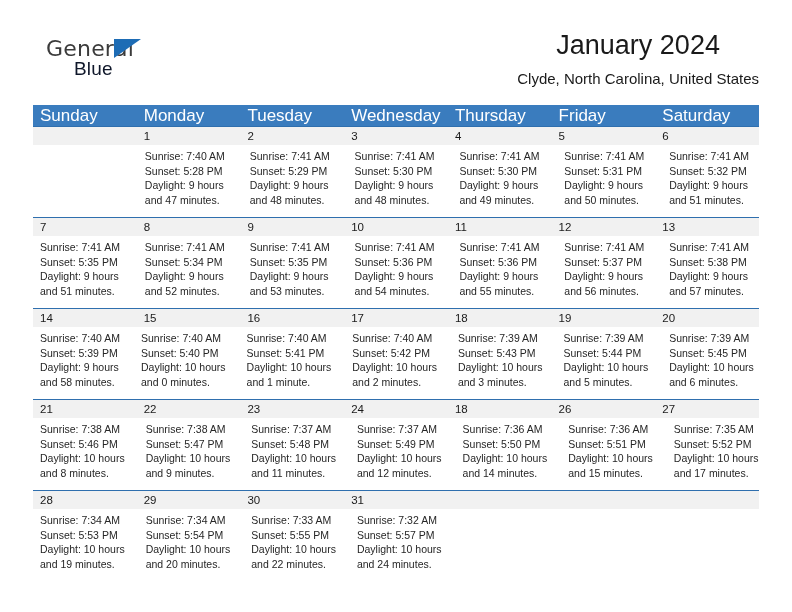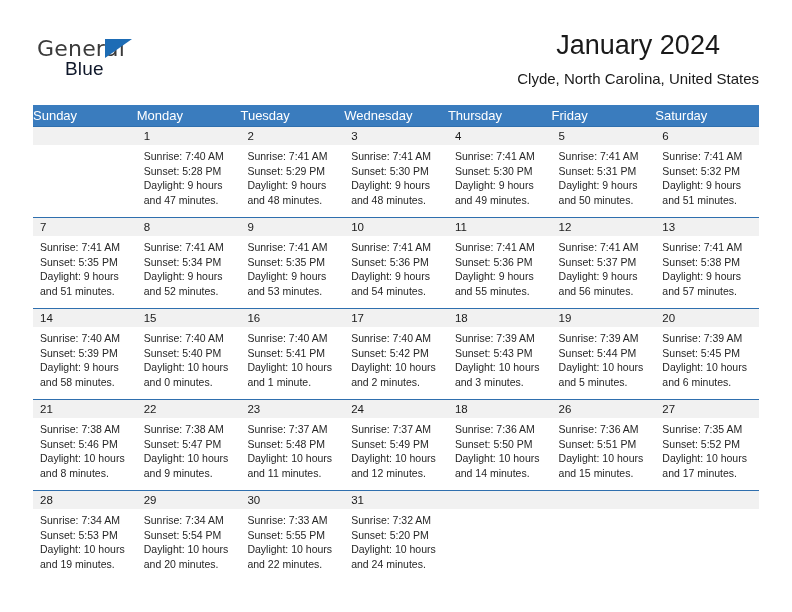--- a/index.html
+++ b/index.html
@@ -17,21 +17,21 @@
   .page {
     position: relative;
     width: 792px;
     height: 612px;
     box-sizing: border-box;
   }
 
   
   .header {
     position: absolute;
-    left: 33px;
+    left: 42px;
     top: 28px;
     right: 33px;
     height: 70px;
   }
   .logo {
     position: absolute;
     left: 4px;
     top: 8px;
     width: 180px;
     height: 56px;
@@ -91,23 +91,23 @@
     width: 726px;
   }
   .weekhead {
     display: flex;
     background: #3a7cbe;
     height: 21px;
   }
   .weekhead .wh {
     flex: 1 1 0;
     color: #ffffff;
-    font-size: 13px;
+    font-size: 17px;
     line-height: 21px;
-    padding-left: 0;
+    padding-left: 7px;
     box-sizing: border-box;
     white-space: nowrap;
     overflow: hidden;
   }
   .week {
     border-top: 1.5px solid #2f6fae;
     position: relative;
   }
   .week:first-of-type {
     border-top: none;
@@ -122,20 +122,21 @@
     font-size: 11.5px;
     line-height: 18px;
     padding-left: 7px;
     box-sizing: border-box;
     color: #1a1a1a;
   }
   .week .detrow {
     display: flex;
     background: #ffffff;
     height: 72px;
+    gap: 8px;
   }
   .week .detrow .det {
     flex: 1 1 0;
     padding: 4px 6px 0 7px;
     box-sizing: border-box;
     font-size: 10.5px;
     line-height: 14.6px;
     color: #262626;
   }
   .det .ln {
@@ -422,21 +423,21 @@
           <div class="ln">and 20 minutes.</div>
         </div>
         <div class="det">
           <div class="ln">Sunrise: 7:33 AM</div>
           <div class="ln">Sunset: 5:55 PM</div>
           <div class="ln">Daylight: 10 hours</div>
           <div class="ln">and 22 minutes.</div>
         </div>
         <div class="det">
           <div class="ln">Sunrise: 7:32 AM</div>
-          <div class="ln">Sunset: 5:20 PM</div>
+          <div class="ln">Sunset: 5:57 PM</div>
           <div class="ln">Daylight: 10 hours</div>
           <div class="ln">and 24 minutes.</div>
         </div>
         <div class="det">
           <div class="ln"></div>
           <div class="ln"></div>
           <div class="ln"></div>
           <div class="ln"></div>
         </div>
         <div class="det">

